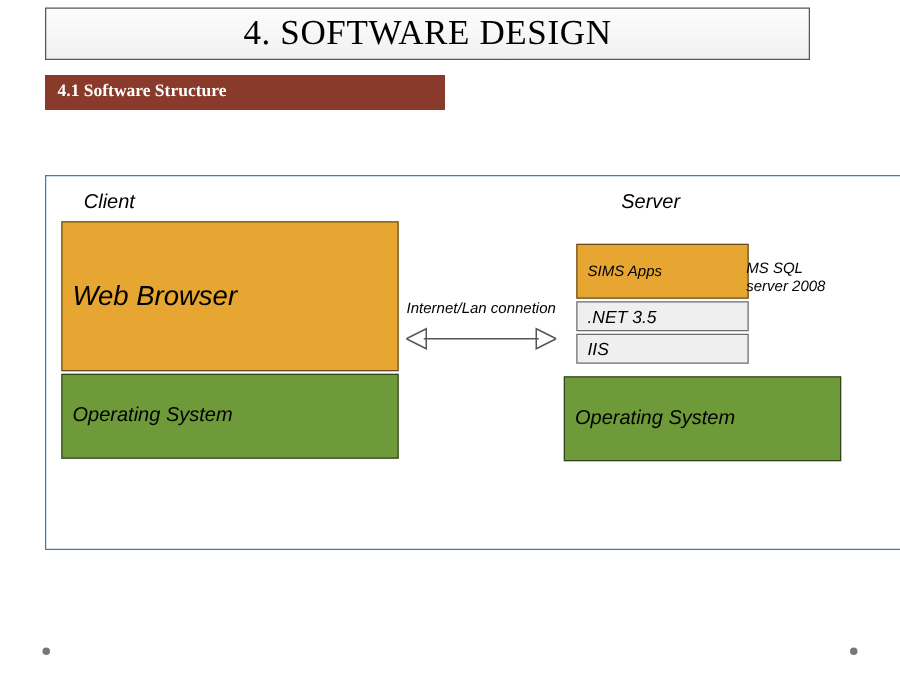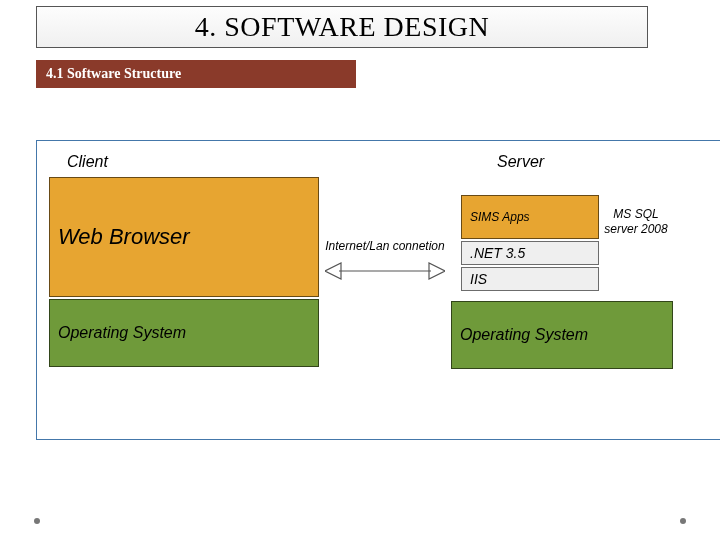--- a/index.html
+++ b/index.html
@@ -57,21 +57,21 @@
     position: absolute;
     top: 36px; left: 424px;
     width: 138px;
     margin-top: 18px;
   }
   .server-right {
     position: absolute;
     top: 36px; left: 560px;
     width: 78px;
     font-size: 12px;
-    text-align: center;
+    text-align: left;
     line-height: 1.25;
     padding-top: 30px;
   }
 
   .box {
     border: 1px solid rgba(0,0,0,0.55);
     background: #efefef;
     font-family: Arial, sans-serif;
     display: flex; align-items: center;
     padding-left: 8px;

